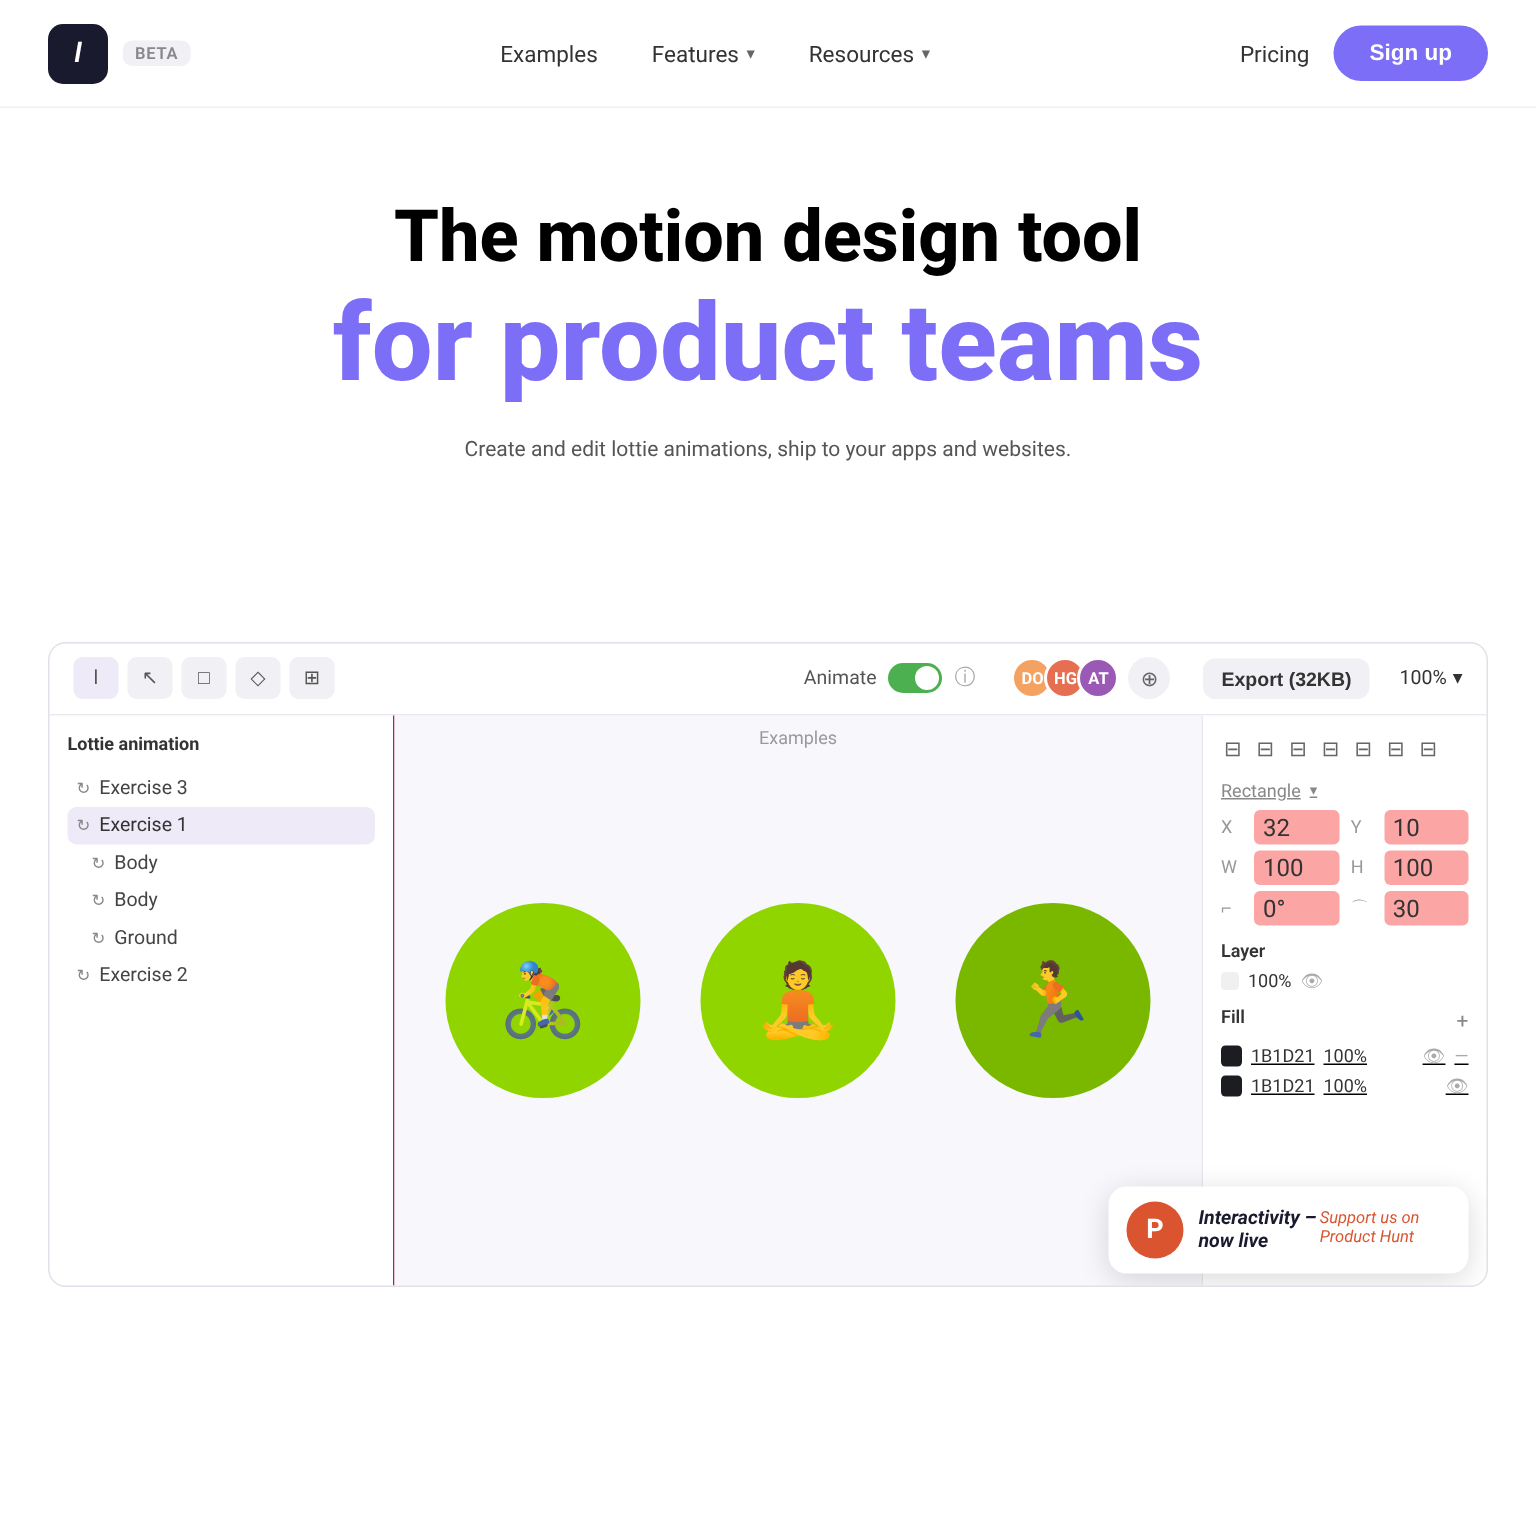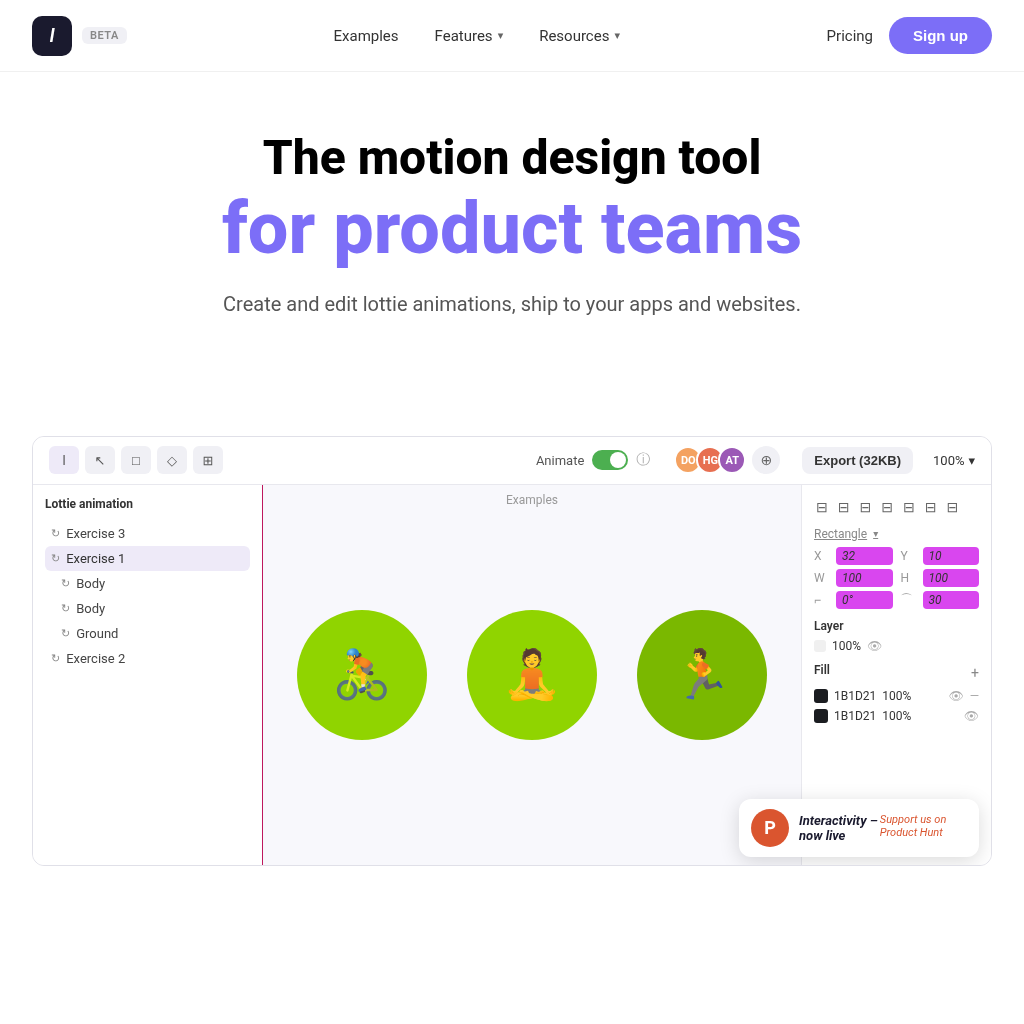--- a/index.html
+++ b/index.html
@@ -40,21 +40,21 @@
     }
     .hero-title {
       font-size: 48px; font-weight: 800; color: #000000; line-height: 1.1;
       margin-bottom: 4px;
     }
     .hero-title-accent {
       font-size: 72px; font-weight: 800; color: #7c6ef7; line-height: 1.1;
       margin-bottom: 24px;
     }
     .hero-sub {
-      font-size: 20px; color: #555; margin-bottom: 40px;
+      font-size: 14px; color: #555; margin-bottom: 40px;
     }
     .cta-btn {
       background: #7c6ef7; color: #fff; border: none; border-radius: 32px;
       padding: 18px 48px; font-size: 20px; font-weight: 600; cursor: pointer;
       display: inline-block;
     }
 
     
     .app-mockup {
       margin: 40px 32px 0;
@@ -165,30 +165,30 @@
     }
     .align-icon {
       font-size: 14px; color: #666; cursor: pointer; padding: 2px;
     }
     .prop-section { margin-bottom: 10px; }
     .prop-label { font-size: 12px; color: #888; margin-bottom: 6px; display: flex; align-items: center; gap: 6px; text-decoration: underline; }
     .prop-label .arrow { font-size: 10px; }
     .prop-row { display: flex; align-items: center; gap: 8px; margin-bottom: 4px; }
     .prop-key { font-size: 12px; color: #999; width: 14px; }
     .prop-val {
-      font-size: 12px; color: #333; background: #d946ef; border-radius: 4px;
-      padding: 2px 6px; flex: 1; font-style: italic;
+      font-size: 16px; color: #333; background: #fca5a5; border-radius: 4px;
+      padding: 2px 6px; flex: 1;
     }
     .prop-section-title { font-size: 12px; color: #333; font-weight: 600; margin-bottom: 6px; }
     .opacity-row { display: flex; align-items: center; gap: 6px; }
     .opacity-val { font-size: 12px; color: #333; }
     .eye-icon { font-size: 12px; color: #aaa; cursor: pointer; }
     .fill-header { display: flex; align-items: center; justify-content: space-between; margin-bottom: 6px; }
     .fill-add { font-size: 14px; color: #888; cursor: pointer; }
-    .fill-row { display: flex; align-items: center; gap: 6px; }
+    .fill-row { display: flex; align-items: center; gap: 6px; text-decoration: underline; }
     .fill-swatch { width: 14px; height: 14px; background: #1b1d21; border-radius: 3px; }
     .fill-hex { font-size: 12px; color: #333; }
     .fill-pct { font-size: 12px; color: #333; }
     .fill-actions { display: flex; gap: 6px; margin-left: auto; }
     .fill-action { font-size: 12px; color: #aaa; cursor: pointer; }
 
     
     .ph-banner {
       position: absolute; bottom: 8px; right: 12px;
       background: #fff; border-radius: 12px;

